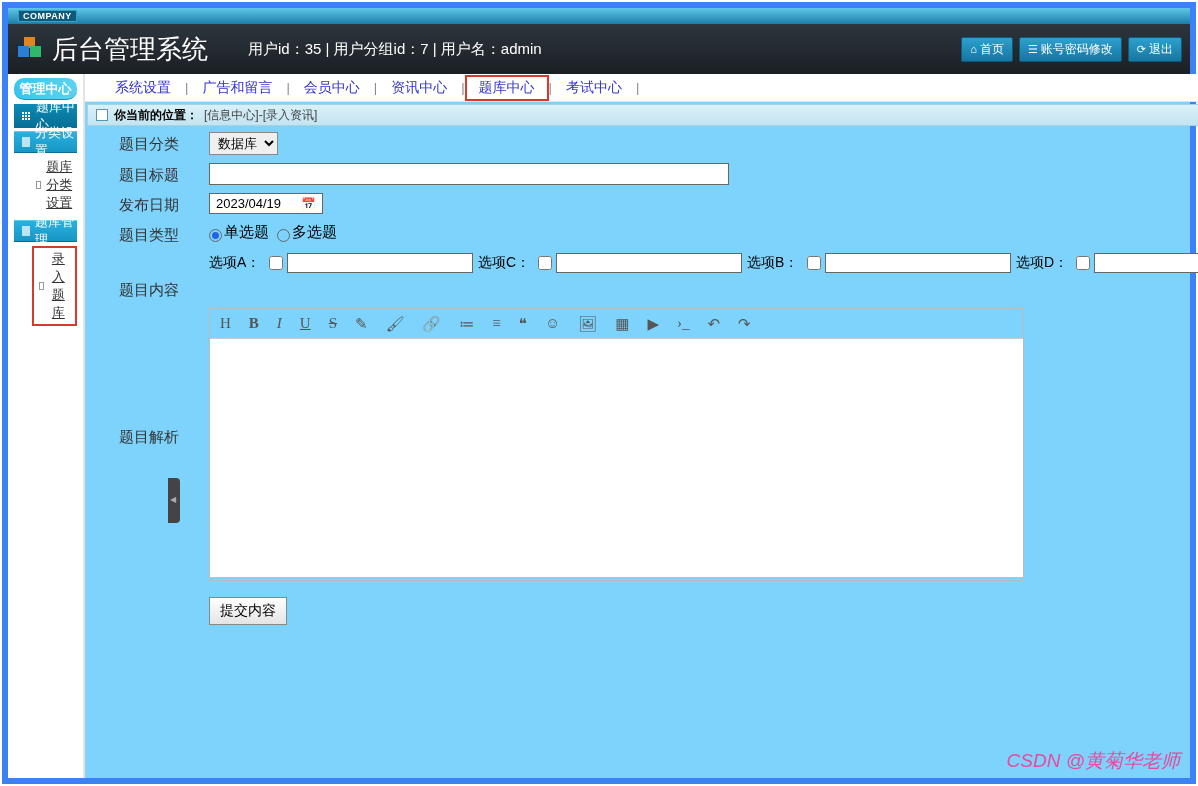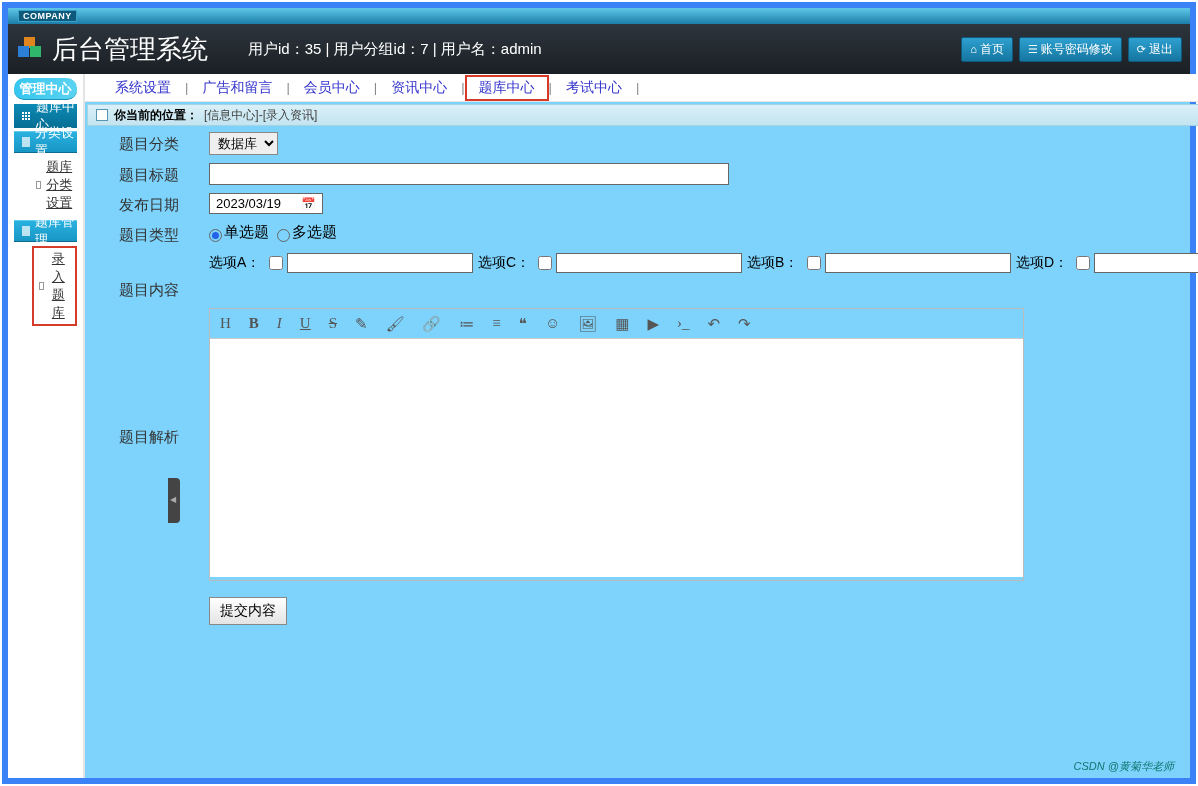--- a/index.html
+++ b/index.html
@@ -73,21 +73,21 @@
     .editor { border: 1px solid #bbb; width: 815px; }
     .editor-toolbar { height: 30px; display: flex; align-items: center; padding: 0 10px; gap: 18px; border-bottom: 1px solid #ccc; color: #555; font-family: serif; font-size: 15px; }
     .editor-toolbar .tbtn { cursor: pointer; }
     .editor-body { height: 238px; background: #fff; resize: none; border: none; width: 100%; }
     
     .frow.tall .flabel { padding-top: 120px; }
     .frow.med .flabel { padding-top: 28px; }
     
     .submit-btn { border: 1px solid #888; background: linear-gradient(#fff, #e4e4e4); padding: 4px 10px; font-size: 14px; cursor: pointer; margin-left: 120px; margin-top: 8px; }
     
-    .watermark { position: absolute; right: 24px; bottom: 12px; color: #0f766e; font-size: 11px; font-style: italic; }
+    .watermark { position: absolute; right: 18px; bottom: 12px; color: #ec4899; font-size: 19px; font-style: italic; }
   </style>
 </head>
 <body>
 
 <div class="frame">
   <div class="company-bar">
     <span class="company-box">COMPANY</span>
   </div>
 
   <div class="header">
@@ -183,21 +183,21 @@
         <div class="frow">
           <div class="flabel">题目标题</div>
           <div class="fcontrol">
             <input type="text" class="title-input" value="" style="">
           </div>
         </div>
         <div class="frow">
           <div class="flabel">发布日期</div>
           <div class="fcontrol">
             <span class="date-box">
-              <span>2023/03/19</span>
+              <span>2023/04/19</span>
               <span class="cal">📅</span>
             </span>
           </div>
         </div>
         <div class="frow">
           <div class="flabel">题目类型</div>
           <div class="fcontrol">
             <span class="radio-label">
                 <span class="radio checked"></span>
                 <span>单选题</span>

